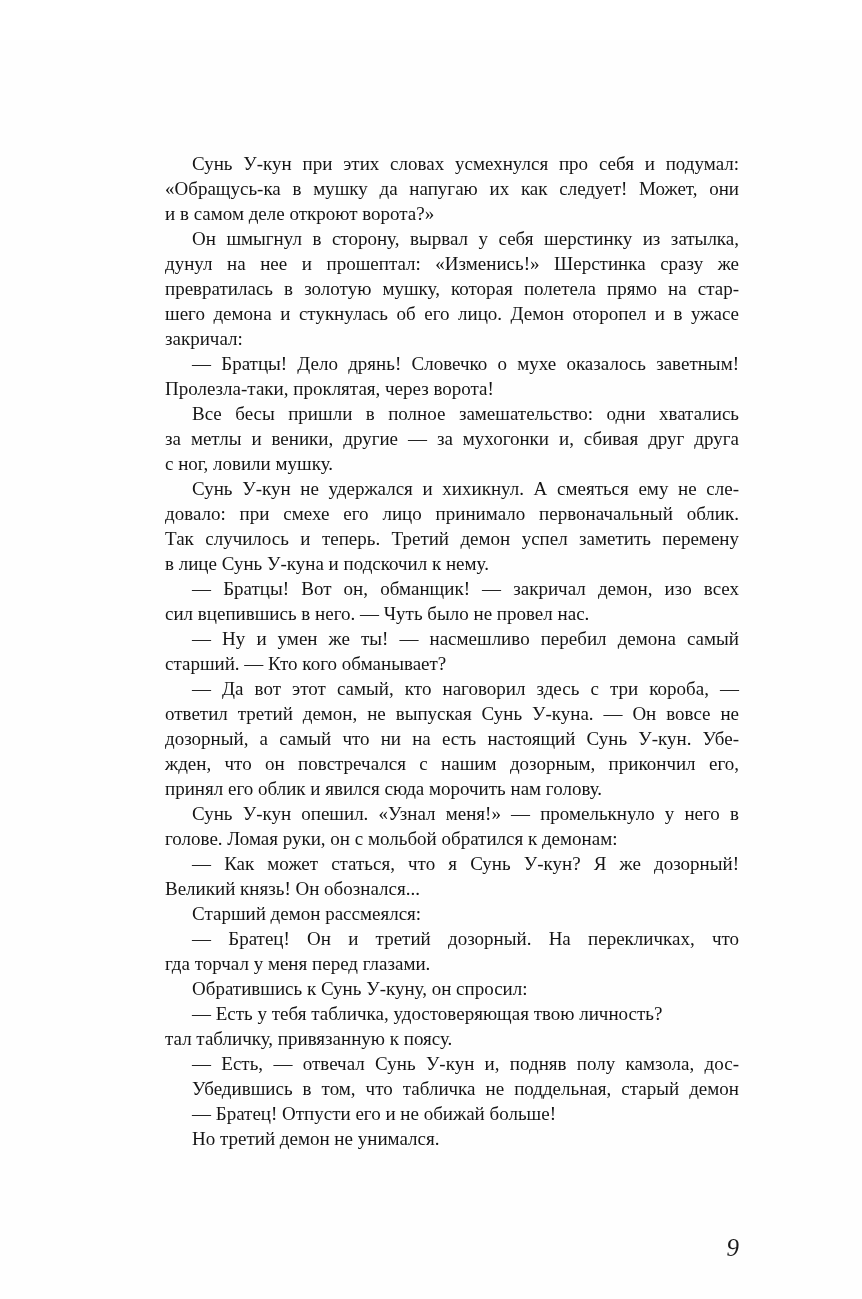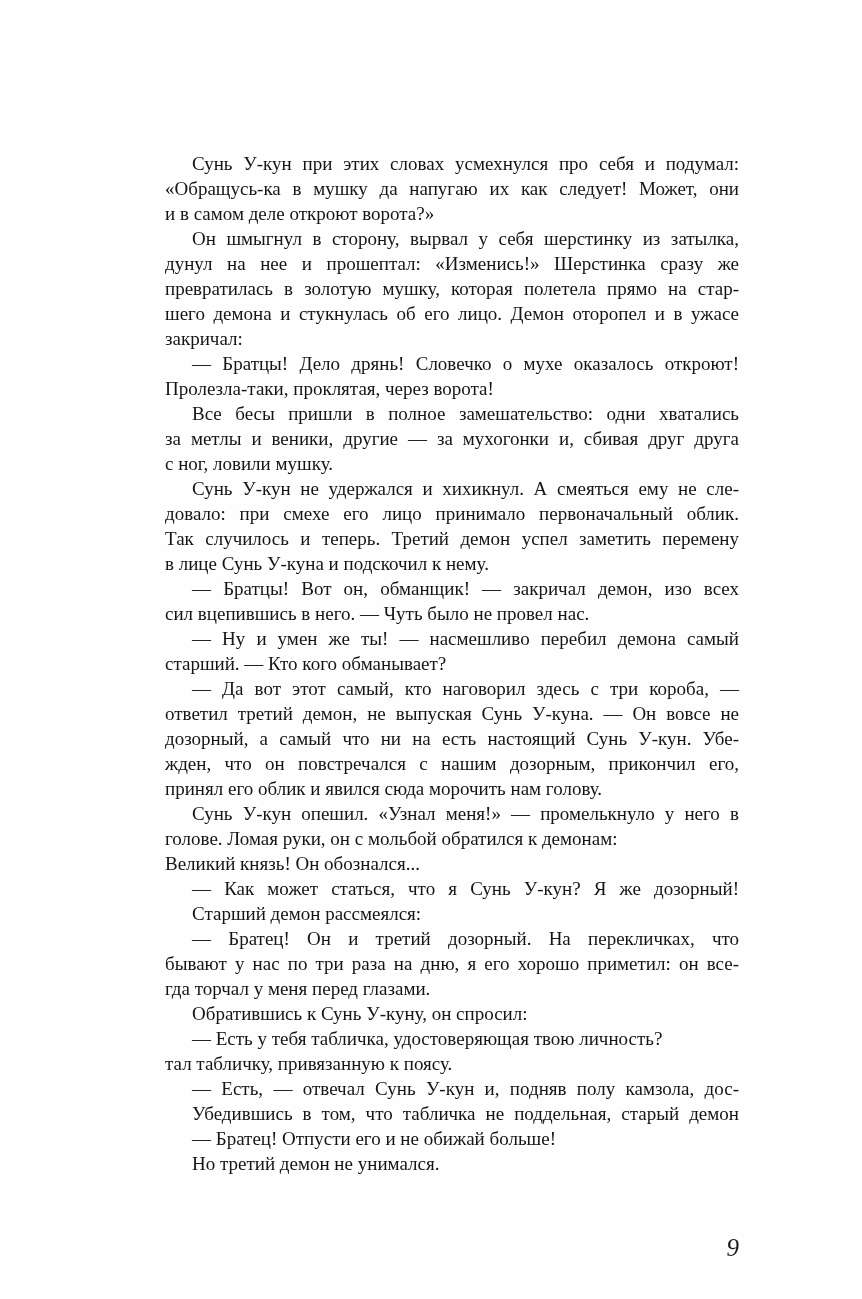--- a/index.html
+++ b/index.html
@@ -63,21 +63,21 @@
         <div class="line last">и в самом деле откроют ворота?»</div>
       </div>
       <div class="paragraph">
         <div class="line first">Он шмыгнул в сторону, вырвал у себя шерстинку из затылка,</div>
         <div class="line">дунул на нее и прошептал: «Изменись!» Шерстинка сразу же</div>
         <div class="line">превратилась в золотую мушку, которая полетела прямо на стар-</div>
         <div class="line">шего демона и стукнулась об его лицо. Демон оторопел и в ужасе</div>
         <div class="line last">закричал:</div>
       </div>
       <div class="paragraph">
-        <div class="line first">— Братцы! Дело дрянь! Словечко о мухе оказалось откроют!</div>
+        <div class="line first">— Братцы! Дело дрянь! Словечко о мухе оказалось заветным!</div>
         <div class="line last">Пролезла-таки, проклятая, через ворота!</div>
       </div>
       <div class="paragraph">
         <div class="line first">Все бесы пришли в полное замешательство: одни хватались</div>
         <div class="line">за метлы и веники, другие — за мухогонки и, сбивая друг друга</div>
         <div class="line last">с ног, ловили мушку.</div>
       </div>
       <div class="paragraph">
         <div class="line first">Сунь У-кун не удержался и хихикнул. А смеяться ему не сле-</div>
         <div class="line">довало: при смехе его лицо принимало первоначальный облик.</div>
@@ -97,29 +97,28 @@
         <div class="line">ответил третий демон, не выпуская Сунь У-куна. — Он вовсе не</div>
         <div class="line">дозорный, а самый что ни на есть настоящий Сунь У-кун. Убе-</div>
         <div class="line">жден, что он повстречался с нашим дозорным, прикончил его,</div>
         <div class="line last">принял его облик и явился сюда морочить нам голову.</div>
       </div>
       <div class="paragraph">
         <div class="line first">Сунь У-кун опешил. «Узнал меня!» — промелькнуло у него в</div>
         <div class="line last">голове. Ломая руки, он с мольбой обратился к демонам:</div>
       </div>
       <div class="paragraph">
+        <div class="line first">— Как может статься, что я Сунь У-кун? Я же дозорный!</div>
         <div class="line last">Великий князь! Он обознался...</div>
-        <div class="line first">— Как может статься, что я Сунь У-кун? Я же дозорный!</div>
       </div>
       <div class="paragraph">
         <div class="line first last">Старший демон рассмеялся:</div>
       </div>
       <div class="paragraph">
         <div class="line first">— Братец! Он и третий дозорный. На перекличках, что</div>
-        <div class="line">бывают у нас по три раза на дню, я его хорошо приметил: он все-</div>
         <div class="line last">гда торчал у меня перед глазами.</div>
       </div>
       <div class="paragraph">
         <div class="line first last">Обратившись к Сунь У-куну, он спросил:</div>
       </div>
       <div class="paragraph">
         <div class="line first last">— Есть у тебя табличка, удостоверяющая твою личность?</div>
       </div>
       <div class="paragraph">
         <div class="line last">тал табличку, привязанную к поясу.</div>

